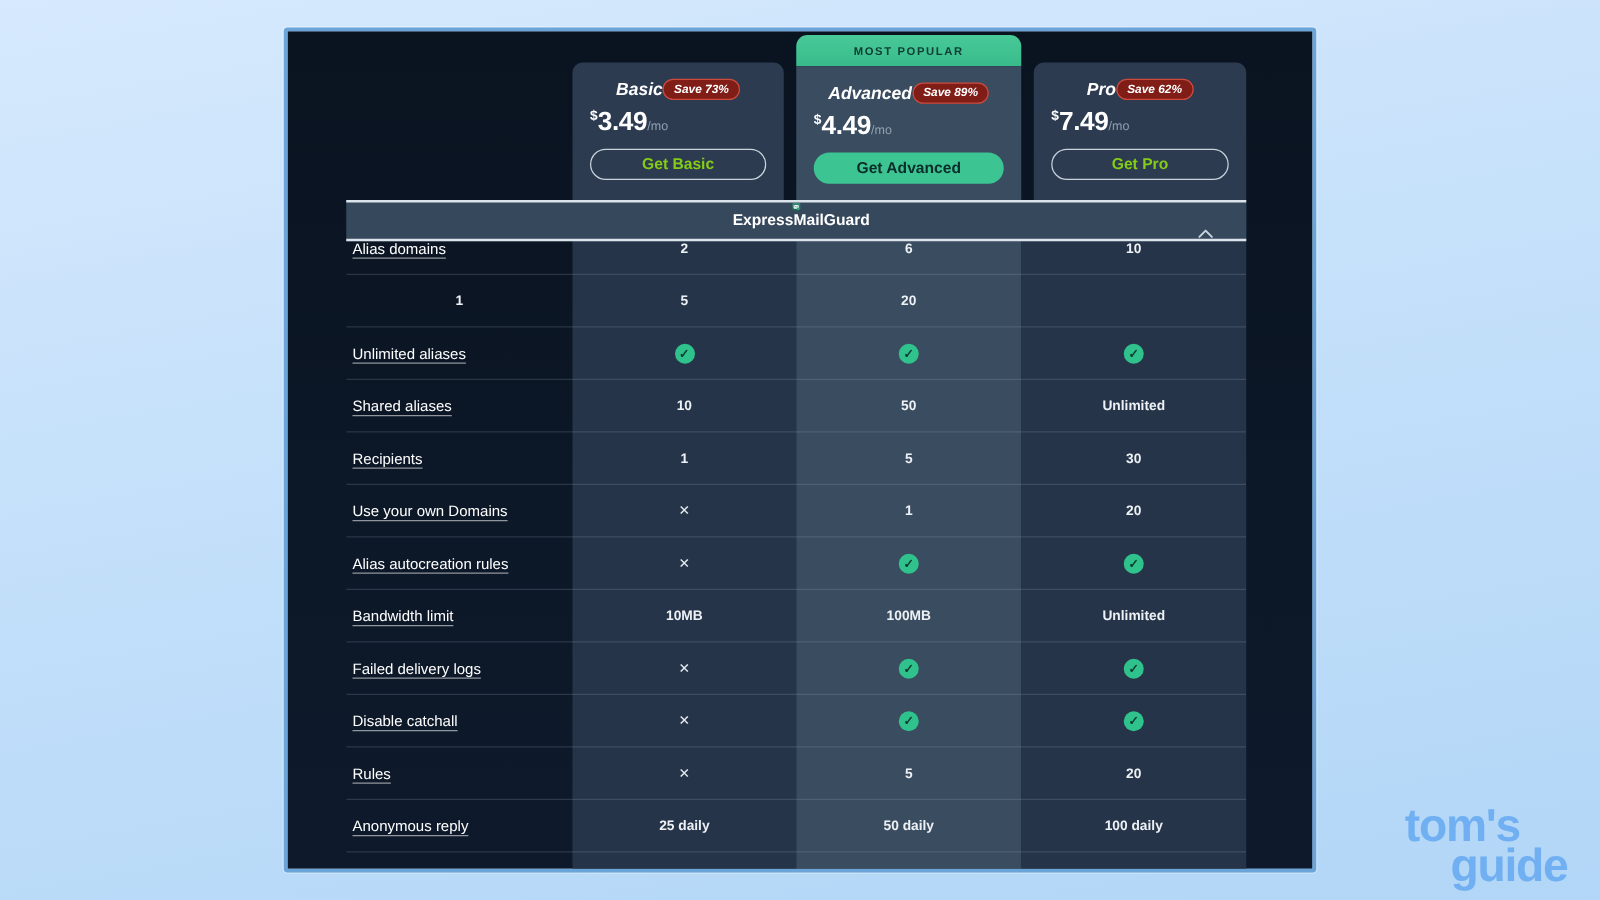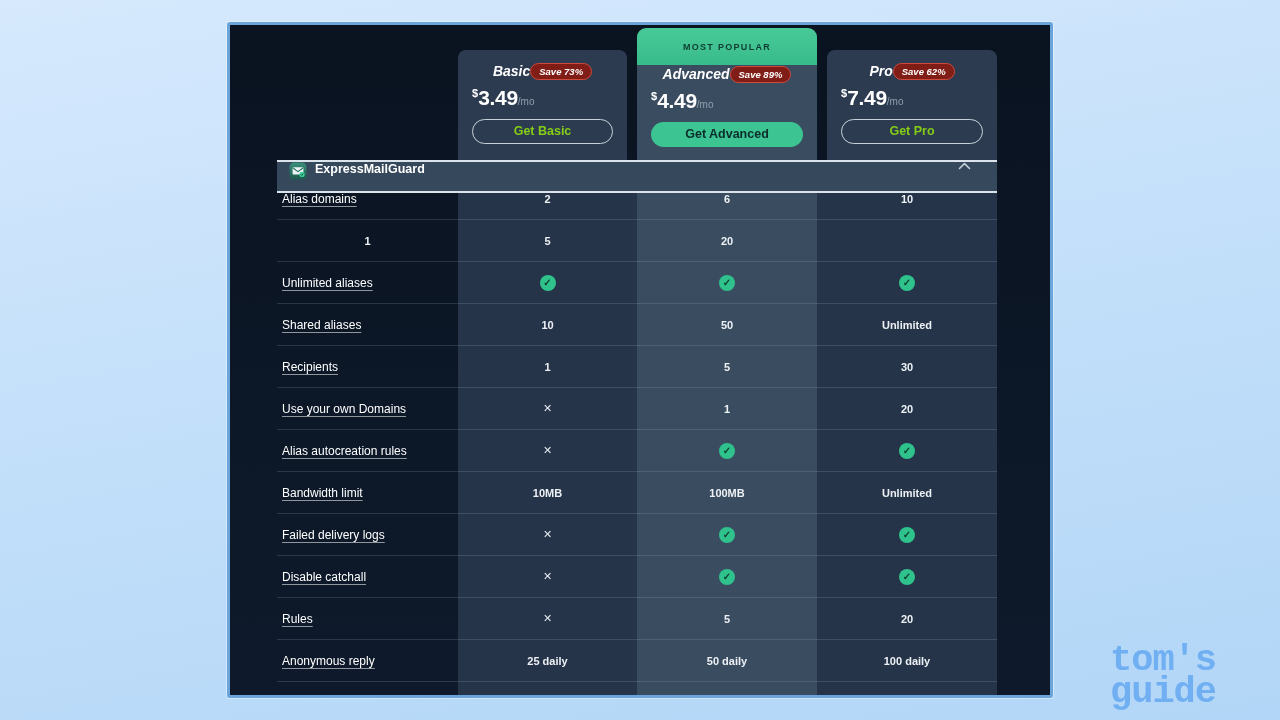--- a/index.html
+++ b/index.html
@@ -21,21 +21,21 @@
   }
   .card-inner { position:absolute; inset:0; }
 
   
   .colbg { position:absolute; top:135px; bottom:0; background:#253448; }
   .colbg-basic { left:228px; width:179px; }
   .colbg-pro   { left:587px; width:180px; }
 
   .advanced-col { position:absolute; left:407px; top:3px; bottom:0; width:180px; display:flex; flex-direction:column; }
   .tag {
-    height:37px; border-radius:9px 9px 0 0;
+    height:25px; border-radius:9px 9px 0 0;
     background:linear-gradient(180deg,#49c998,#38bb8b);
     display:flex; align-items:center; justify-content:center;
     font-size:9px; font-weight:700; letter-spacing:1.3px; color:#0f3d33;
   }
   .advanced-bg { flex:1; background:#3a4c5f; }
 
   
   .plan {
     position:absolute; top:25px; height:110px; padding:13px 14px 0 14px; z-index:2;
   }
@@ -59,21 +59,21 @@
     border-radius:13px; font-family:"Liberation Sans",sans-serif;
     font-size:12.5px; font-weight:700; cursor:pointer; line-height:1;
   }
   .btn.outline { background:transparent; border:1.5px solid #c9d2da; color:#84cc16; }
   .btn.solid   { background:#3cc492; border:none; color:#0b2d2a; }
 
   
   .band {
     position:absolute; left:47px; top:135px; width:720px; height:33px; z-index:3;
     background:#36485c; border-top:2px solid #dce4eb; border-bottom:2px solid #dce4eb;
-    display:flex; align-items:flex-start; padding:0 12px; cursor:pointer;
+    display:flex; align-items:center; padding:0 12px; cursor:pointer;flex-direction:column;
   }
   .band-title { margin-left:8px; font-size:12.5px; font-weight:700; color:#ffffff; }
   .band-chevron { margin-left:auto; margin-right:14px; display:flex; }
 
   
   .rows { position:absolute; left:47px; top:153px; width:720px; bottom:0; z-index:2; overflow:hidden; }
   .row {
     display:grid; grid-template-columns:181px 179px 180px 180px;
     height:42px; border-bottom:1px solid rgba(151,170,190,0.22);
   }
@@ -88,22 +88,22 @@
   .cell.val { justify-content:center; font-size:11px; font-weight:600; color:#edf1f5; }
   .check {
     width:16px; height:16px; border-radius:50%; background:#2fc28c;
     display:inline-flex; align-items:center; justify-content:center;
     color:#0e3b2e; font-size:10px; font-weight:900;
   }
   .cross { color:#e3e9ef; font-size:11px; font-weight:400; }
 
   
   .logo {
-    position:absolute; right:26px; bottom:12px; 
-    font-family:Liberation Mono, monospace; font-weight:700;
+    position:absolute; right:26px; bottom:12px; text-align:right;
+    font-family:Liberation Sans, sans-serif; font-weight:700;
     color:#70aff2; font-size:37px; line-height:0.85; letter-spacing:-1px;
   }
   .logo .l1 { padding-right:38px; }
 </style>
 </head>
 <body>
 
 <div class="page">
 
   <div class="card">

